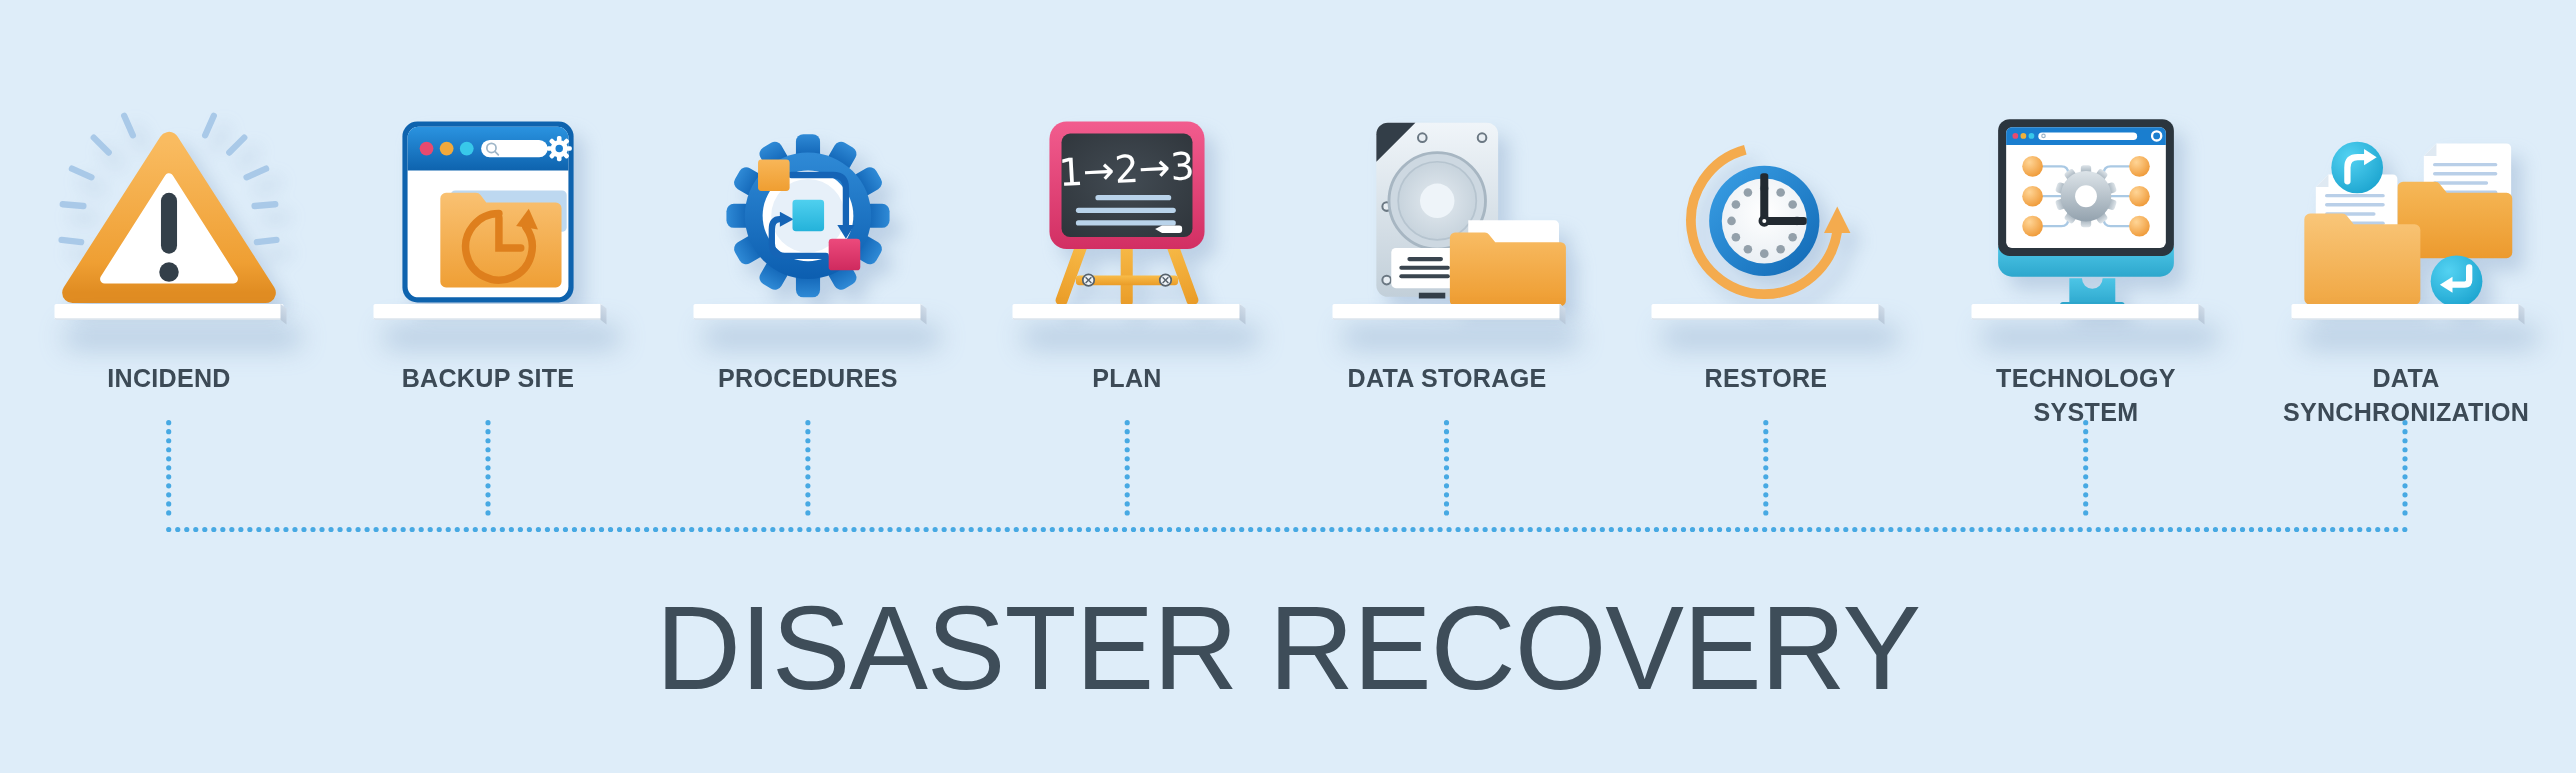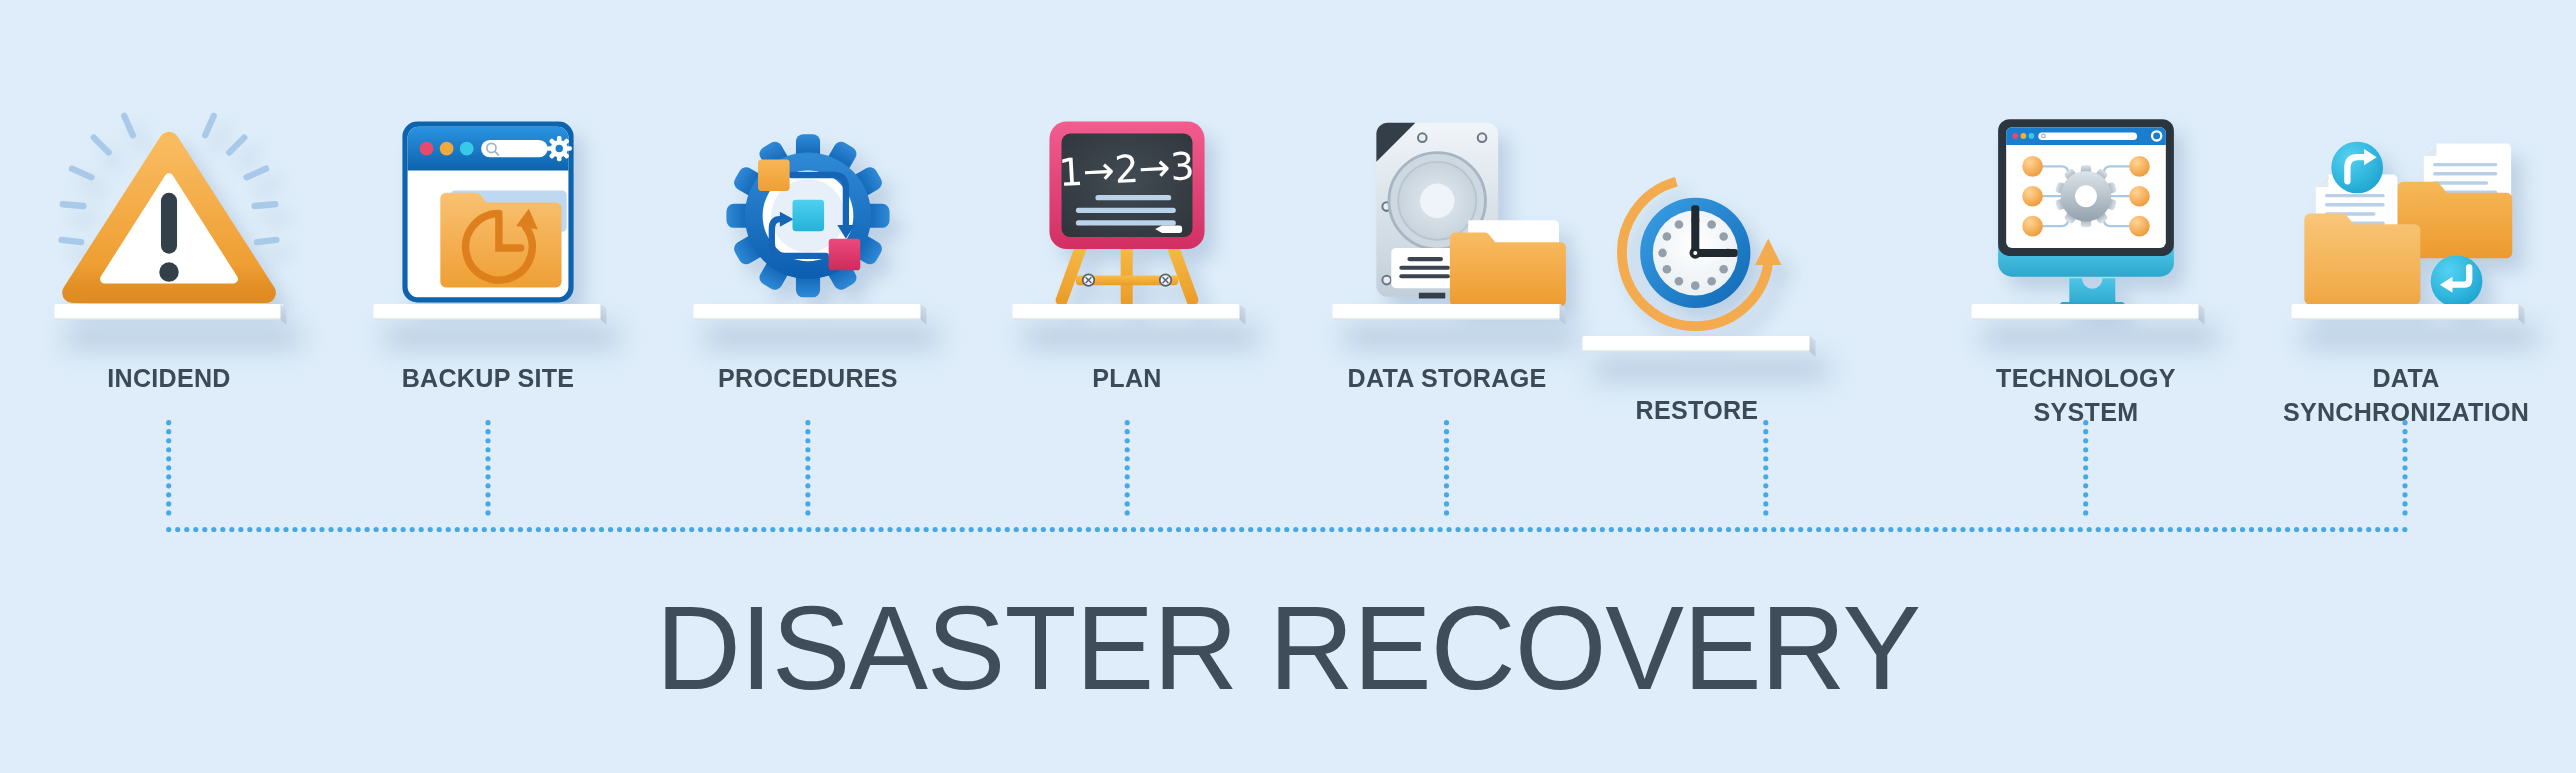--- a/index.html
+++ b/index.html
@@ -251,21 +251,21 @@
         <rect x="132" y="286" width="88" height="7" rx="3.5" fill="#3a454f"></rect>
         <rect x="166" y="318" width="46" height="10" fill="#333e48"></rect>
         <path d="M252 192 h150 a8 8 0 0 1 8 8 v44 h-158 Z" fill="#ffffff"></path>
         <path d="M220 238 v-16 a9 9 0 0 1 9 -9 h52 a9 9 0 0 1 7 3.5 l11 13.5 h114 a9 9 0 0 1 9 9 v93 a9 9 0 0 1 -9 9 H229 a9 9 0 0 1 -9 -9 Z" fill="url(#h-or)"></path>
       </g>
     </svg>
     <div class="shelf"></div>
     <div class="label">DATA STORAGE</div>
   </div>
 
-  <div class="step" style="left:1536px;margin-top:32px;">
+  <div class="step" style="left:1605px;">
     <svg class="icon" viewBox="0 0 430 365">
       <defs>
         <linearGradient id="c-blu" x1="0" y1="0" x2="1" y2="1">
           <stop offset="0" stop-color="#3aa0e6"></stop>
             <stop offset="1" stop-color="#1168b4"></stop>
         </linearGradient>
         <radialGradient id="c-face" cx="0.5" cy="0.4" r="0.7">
           <stop offset="0" stop-color="#ffffff"></stop>
             <stop offset="1" stop-color="#e7edf2"></stop>
         </radialGradient>

